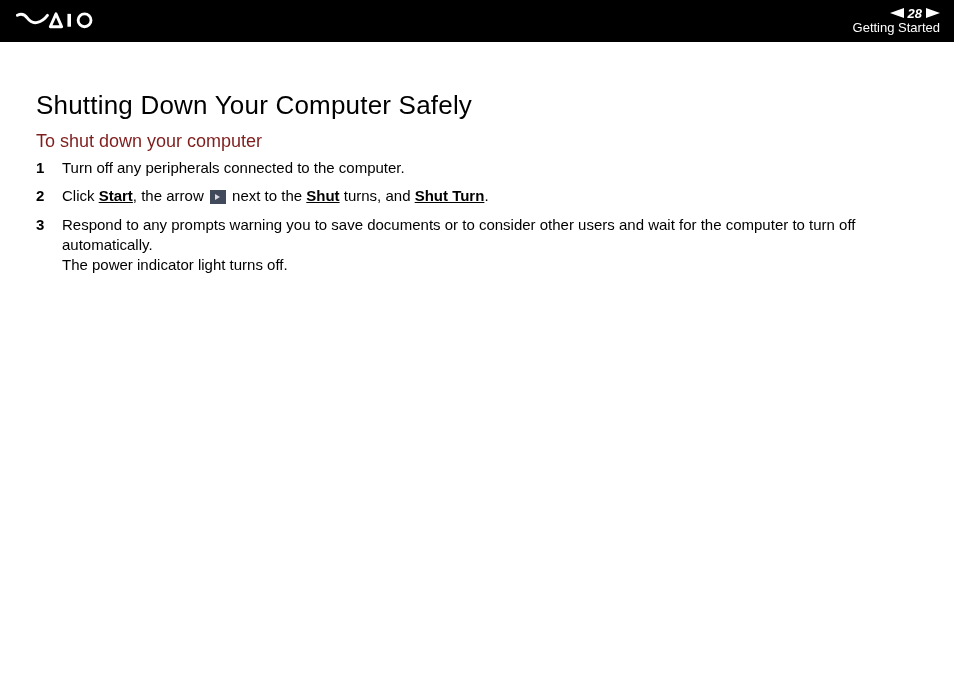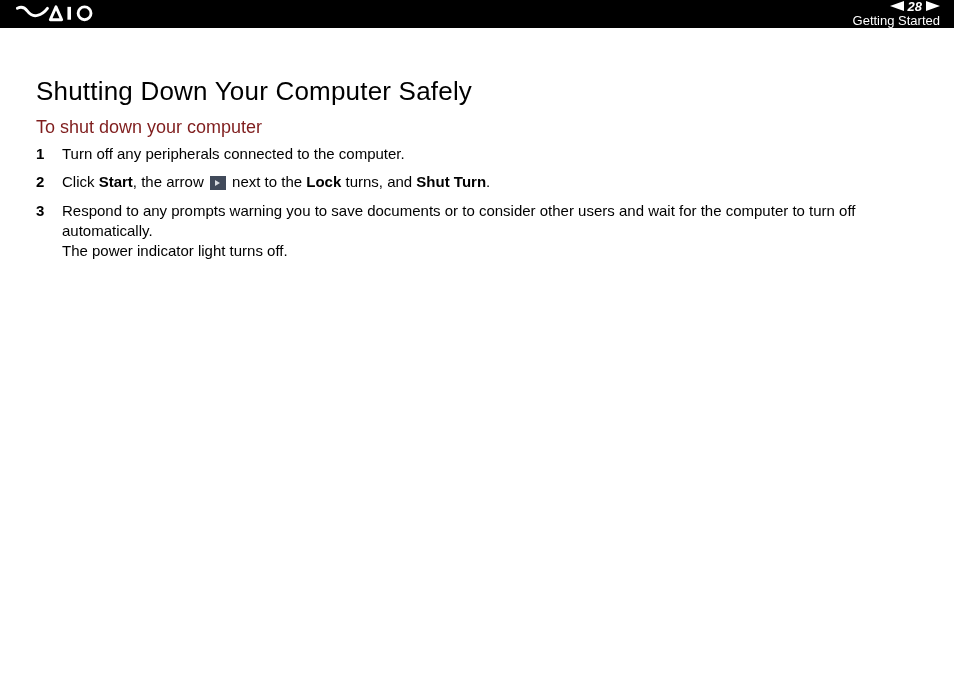--- a/index.html
+++ b/index.html
@@ -5,21 +5,21 @@
   * { margin: 0; padding: 0; box-sizing: border-box; }
   body {
     font-family: Arial, Helvetica, sans-serif;
     background: #fff;
     width: 954px;
     height: 674px;
     overflow: hidden;
   }
   .header {
     background: #000;
-    height: 28px;
+    height: 42px;
     display: flex;
     align-items: center;
     justify-content: space-between;
     padding: 0 14px 0 16px;
   }
   .logo {
     display: flex;
     align-items: center;
   }
   .logo svg {
@@ -96,21 +96,21 @@
     content: "";
     position: absolute;
     left: 5px;
     top: 4px;
     width: 0;
     height: 0;
     border-top: 3px solid transparent;
     border-bottom: 3px solid transparent;
     border-left: 5px solid #d8dbe0;
   }
-  b { font-weight: bold; }
+  b { font-weight: bold; text-decoration: underline; }
 </style>
 </head>
 <body>
 
 <div class="header">
   <div class="logo">
     <svg viewBox="0 0 140 28" width="100" fill="#fff">
       <path d="M2 6 Q 10 2 16 10 T 30 16 T 44 6" stroke="#fff" stroke-width="4" fill="none" stroke-linecap="round"></path>
       <polygon points="48,22 56,4 64,22" fill="none" stroke="#fff" stroke-width="4" stroke-linejoin="round"></polygon>
       <rect x="72" y="4" width="5" height="18" fill="#fff"></rect>
@@ -142,21 +142,21 @@
   <div class="steps">
 
     <div class="step">
       <div class="step-num">1</div>
       <div class="step-body">Turn off any peripherals connected to the computer.</div>
     </div>
 
     <div class="step">
       <div class="step-num">2</div>
       <div class="step-body">
-        <span>Click </span><b>Start</b><span>, the arrow </span><span class="inline-icon"></span><span> next to the </span><b>Lock</b><span> turns, and </span><b>Shut Turn</b><span>.</span>
+        <span>Click </span><b>Start</b><span>, the arrow </span><span class="inline-icon"></span><span> next to the </span><b>Shut</b><span> turns, and </span><b>Shut Turn</b><span>.</span>
       </div>
     </div>
 
     <div class="step">
       <div class="step-num">3</div>
       <div class="step-body">
         <span>Respond to any prompts warning you to save documents or to consider other users and wait for the computer to turn off automatically.</span><br>
         <span>The power indicator light turns off.</span>
       </div>
     </div>

